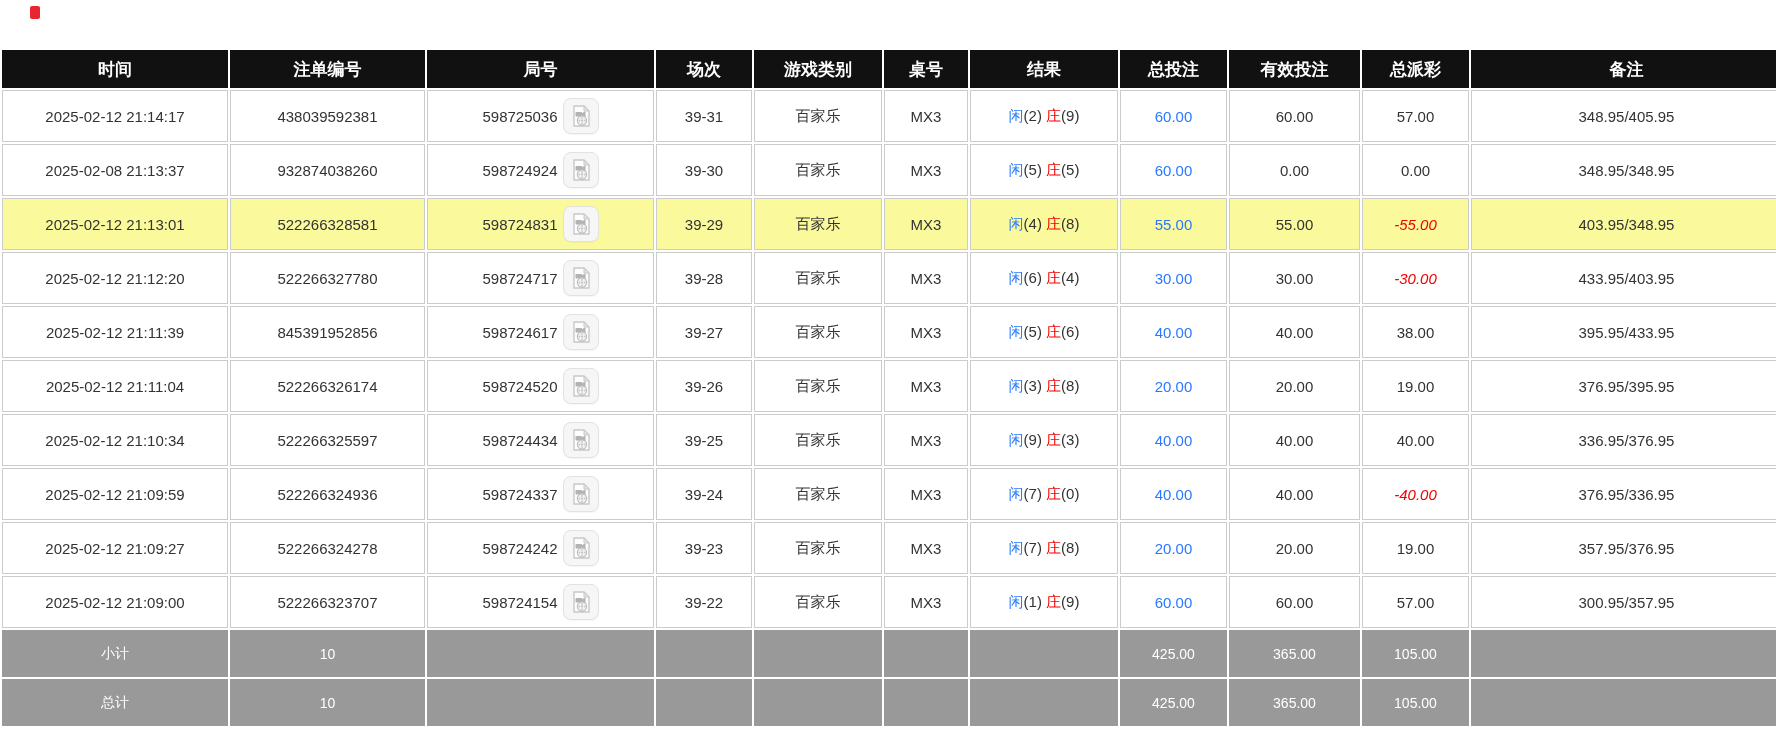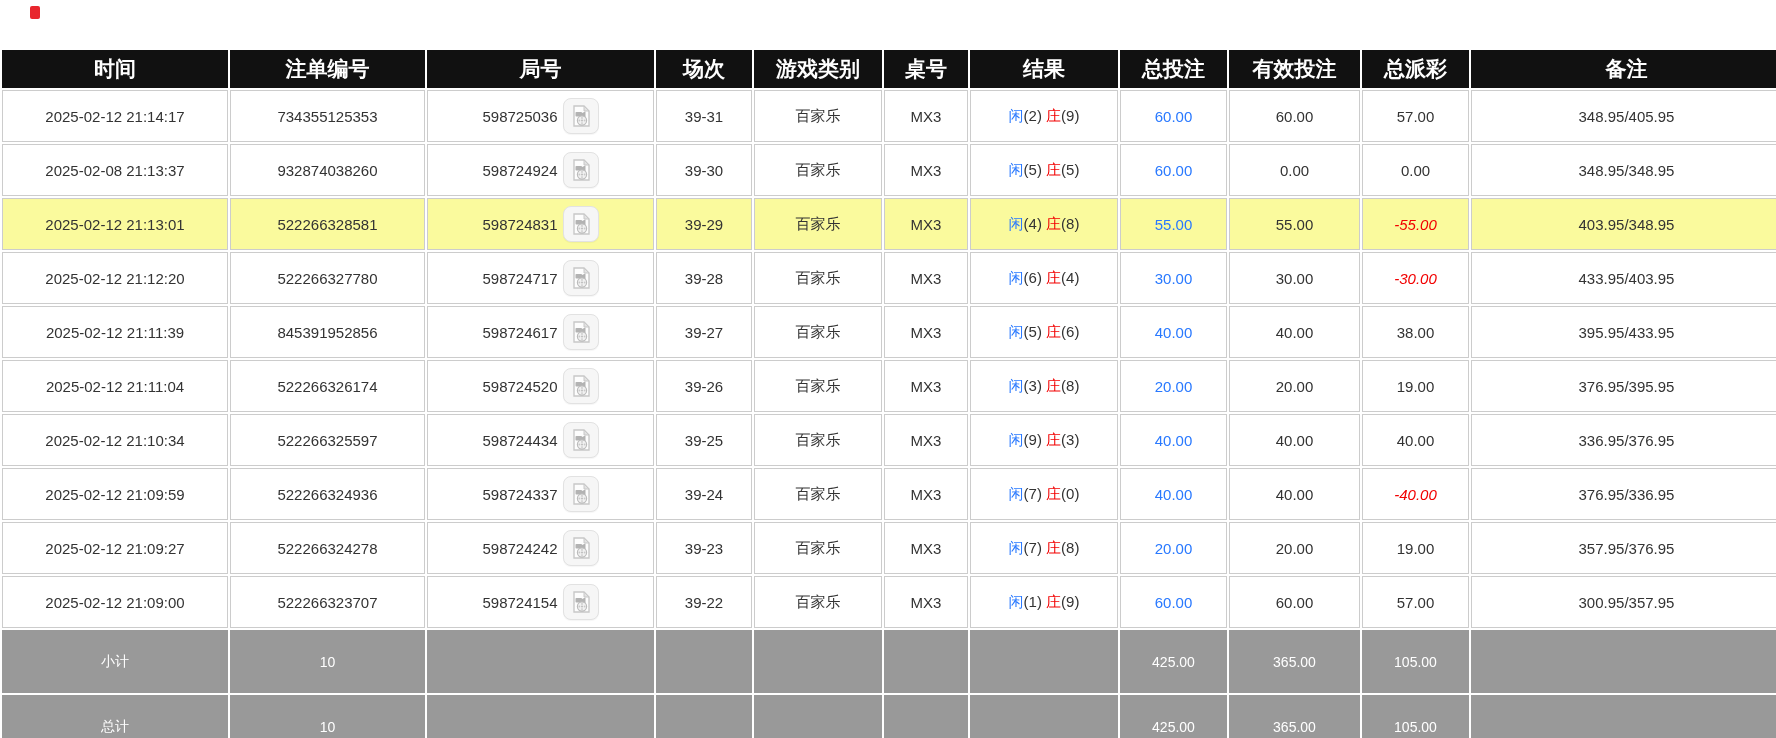--- a/index.html
+++ b/index.html
@@ -32,38 +32,38 @@
     margin-top: 48px;
     font-size: 15px;
   }
   thead th {
     background: #111111;
     color: #ffffff;
     font-weight: bold;
     height: 38px;
     padding: 0;
     text-align: center;
-    font-size: 21px;
+    font-size: 17px;
   }
   tbody td {
     background: #ffffff;
     border: 1px solid #cccccc;
     height: 50px;
     padding: 0;
     text-align: center;
     vertical-align: middle;
     overflow: hidden;
     white-space: nowrap;
   }
   tr.highlight td { background: #fafa9d; }
   tfoot td {
     background: #999999;
     color: #ffffff;
     height: 31px;
-    padding: 16px;
+    padding: 8px;
     text-align: center;
     font-size: 14px;
   }
   .blue { color: #2979ff; }
   .red  { color: #f20000; }
   td.neg { color: #f20000; font-style: italic; }
   .link { cursor: pointer; }
   .round-cell span { vertical-align: middle; }
   .vbtn {
     width: 36px;
@@ -111,21 +111,21 @@
       <th>总投注</th>
       <th>有效投注</th>
       <th>总派彩</th>
       <th>备注</th>
     </tr>
   </thead>
 
   <tbody>
     <tr>
       <td>2025-02-12 21:14:17</td>
-      <td>734355125353</td>
+      <td>438039592381</td>
       <td class="round-cell">
         <span>598725036</span><button class="vbtn"><svg width="26" height="26" viewBox="0 0 26 26">
               <path d="M6 3 h10 l5 5 v15 h-15 z" fill="#fdfdfd" stroke="#c8c8c8" stroke-width="1.4"></path>
               <path d="M16 3 l5 5 h-5 z" fill="#e2e2e2" stroke="#c8c8c8" stroke-width="1"></path>
               <rect x="7.5" y="9" width="6.5" height="4.5" rx="0.8" fill="#b3b3b3"></rect>
               <path d="M14 10 l3.5 -1.5 v7 l-3.5 -1.5 z" fill="#b3b3b3"></path>
               <circle cx="14" cy="17.5" r="4.6" fill="#f1f1f1" stroke="#bcbcbc" stroke-width="1.2"></circle>
               <circle cx="14" cy="17.5" r="1" fill="#bcbcbc"></circle>
               <circle cx="14" cy="14.9" r="0.9" fill="#c9c9c9"></circle>
               <circle cx="14" cy="20.1" r="0.9" fill="#c9c9c9"></circle>

